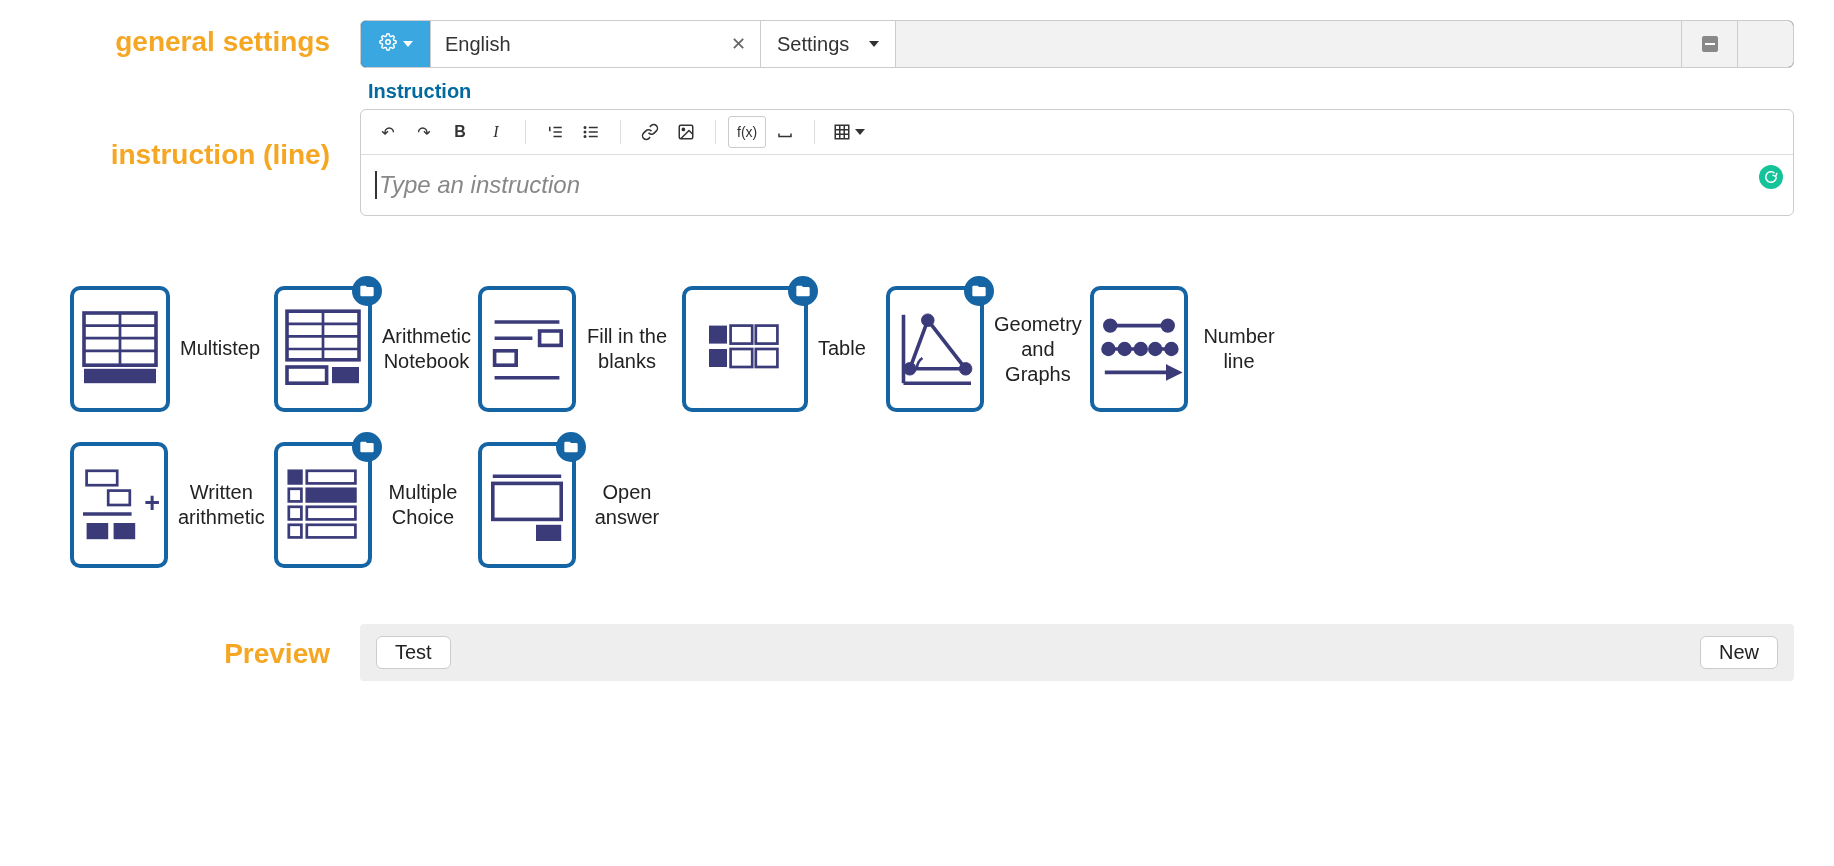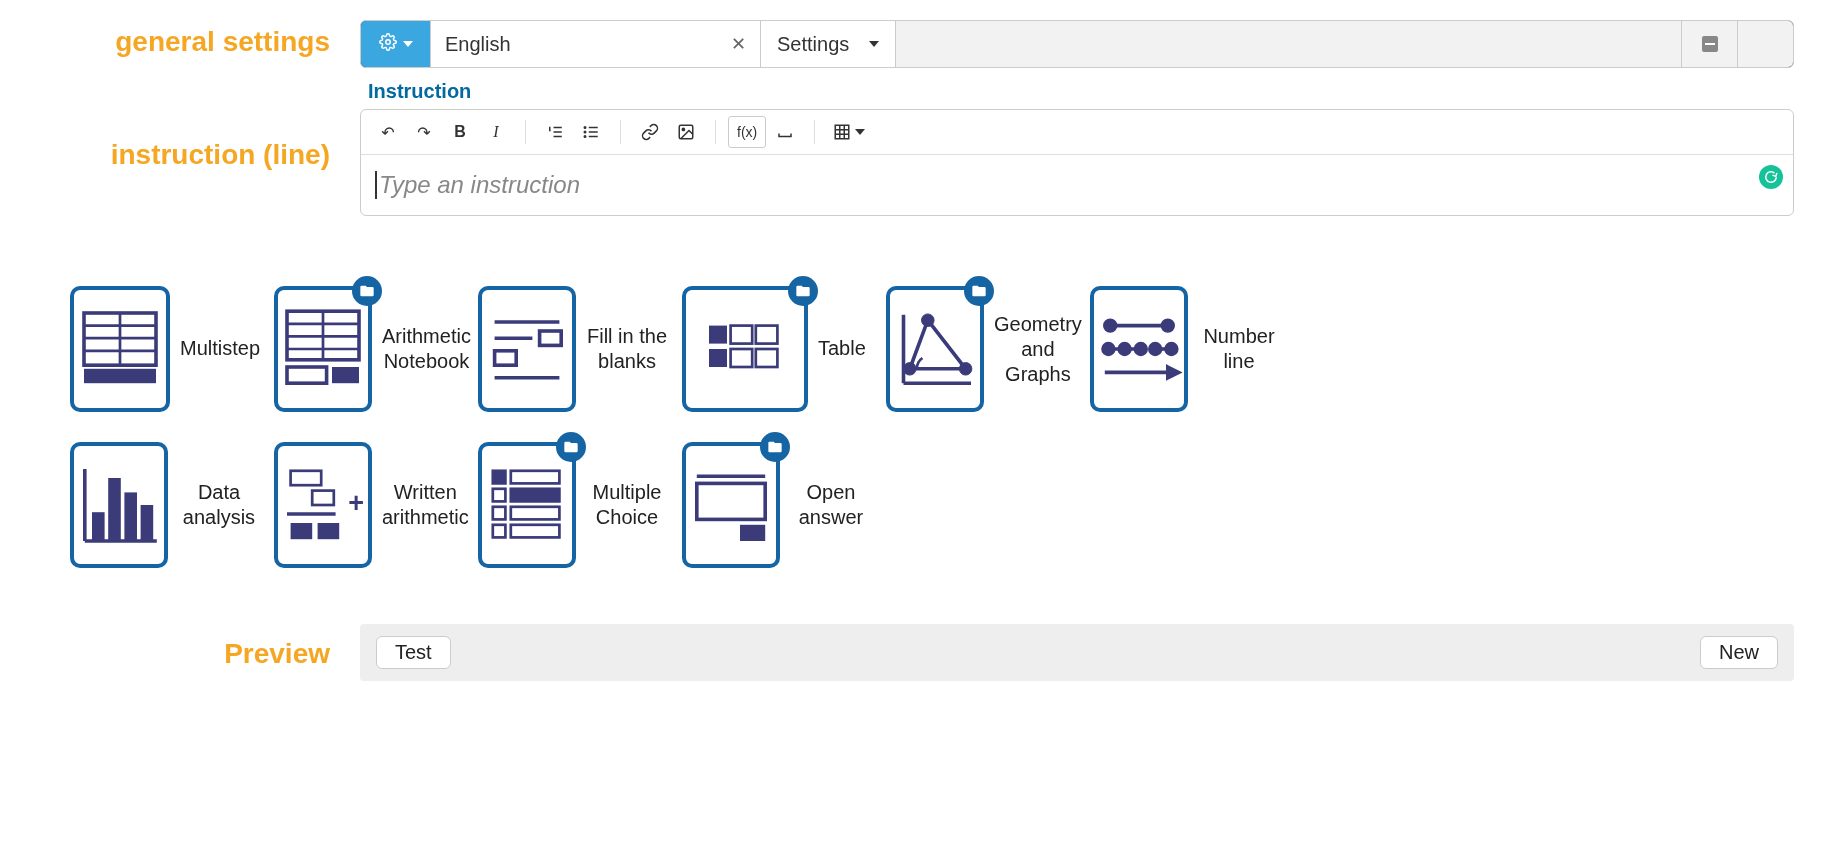--- a/index.html
+++ b/index.html
@@ -454,33 +454,20 @@
               <circle cx="68" cy="50" r="6"></circle>
               <circle cx="86" cy="50" r="6"></circle>
         <line x1="12" y1="76" x2="82" y2="76"></line>
               <polygon points="82,70 94,76 82,82"></polygon>
       </svg>
           </div>
           <div class="qtype-label">Number line</div>
         </div>
         <div class="qtype">
           <div class="qtype-icon">
-            <svg width="90" height="90" viewBox="0 0 100 100" fill="#3b3b7a">
-        <line x1="12" y1="10" x2="12" y2="90" stroke="#3b3b7a" stroke-width="4"></line>
-        <line x1="12" y1="90" x2="92" y2="90" stroke="#3b3b7a" stroke-width="4"></line>
-        <rect x="20" y="58" width="14" height="32"></rect>
-        <rect x="38" y="20" width="14" height="70"></rect>
-        <rect x="56" y="36" width="14" height="54"></rect>
-        <rect x="74" y="50" width="14" height="40"></rect>
-      </svg>
-          </div>
-          <div class="qtype-label">Data analysis</div>
-        </div>
-        <div class="qtype">
-          <div class="qtype-icon">
             <svg width="90" height="90" viewBox="0 0 100 100" stroke="#3b3b7a" fill="none">
         <rect x="14" y="12" width="34" height="16" stroke-width="3"></rect>
         <rect x="38" y="34" width="24" height="16" stroke-width="3"></rect>
         <line x1="10" y1="60" x2="64" y2="60" stroke-width="4"></line>
         <text x="78" y="58" font-size="30" fill="#3b3b7a" font-weight="bold" stroke="none">+</text>
         <rect x="14" y="70" width="24" height="18" fill="#3b3b7a" stroke="none"></rect>
         <rect x="44" y="70" width="24" height="18" fill="#3b3b7a" stroke="none"></rect>
       </svg>
           </div>
           <div class="qtype-label">Written arithmetic</div>

